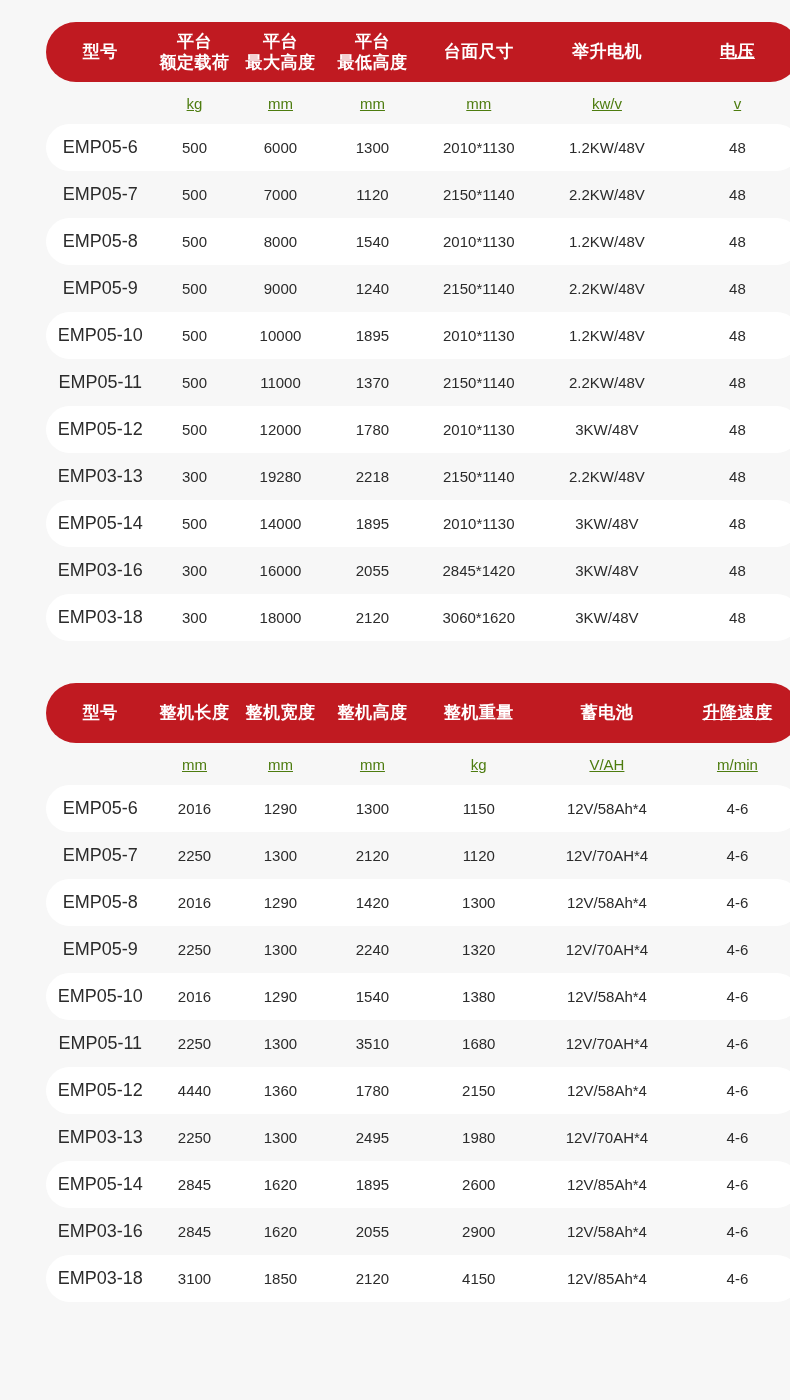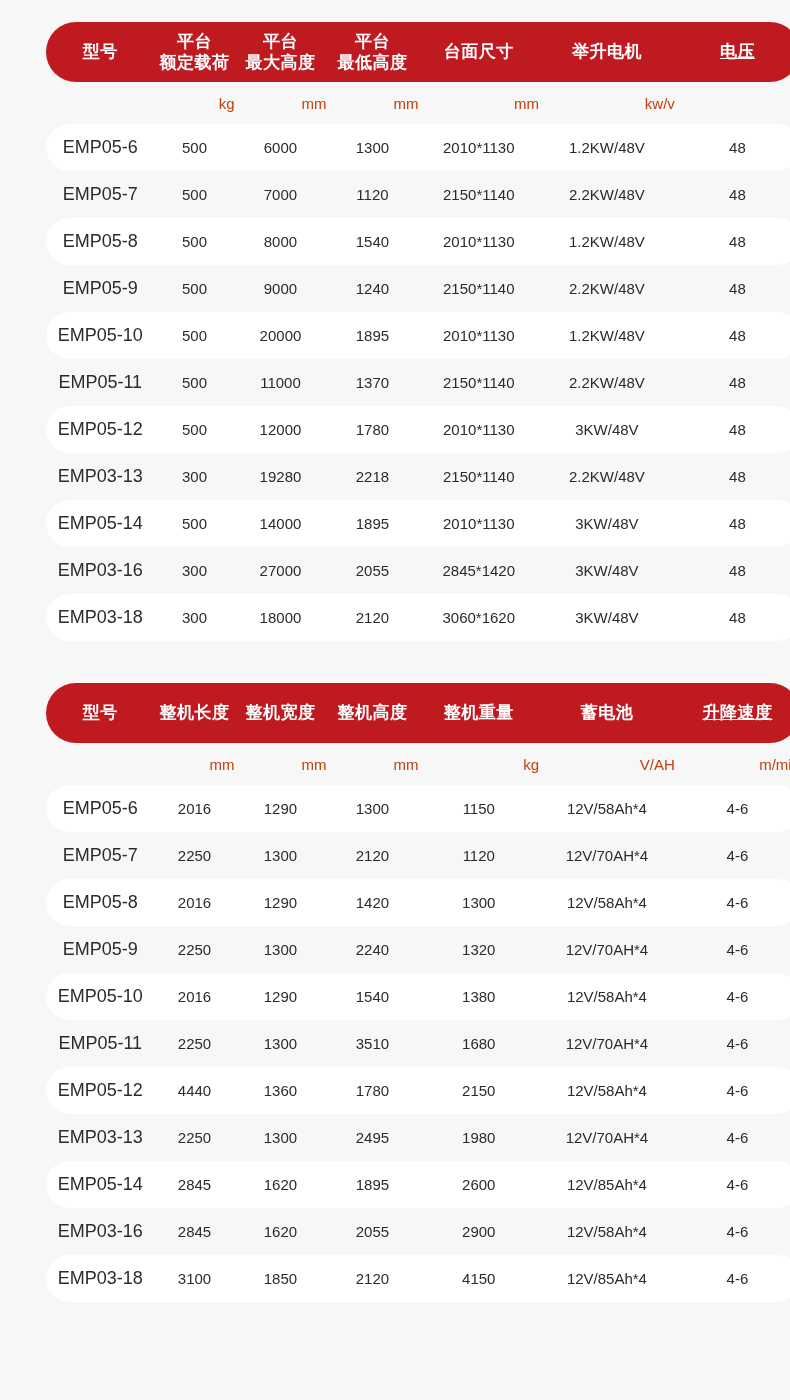--- a/index.html
+++ b/index.html
@@ -57,26 +57,27 @@
     border-top-right-radius: 30px;
     border-bottom-right-radius: 30px;
     text-decoration: underline;
   }
   .hdr-l1 { display: block; }
   .hdr-l2 { display: block; }
 
   
   .unit-row td {
     height: 42px;
-    text-align: right;
+    text-align: center;
     vertical-align: middle;
     font-size: 15px;
-    color: #c2410c;
+    color: #4d7c0f;
     background: transparent;
     padding: 0;
+    text-decoration: underline;
   }
 
   
   .data-row td {
     height: 47px;
     text-align: center;
     vertical-align: middle;
     font-size: 15px;
     color: #2b2b2b;
     padding: 0;
@@ -183,21 +184,21 @@
               <td class="">500</td>
               <td class="">9000</td>
               <td class="">1240</td>
               <td class="">2150*1140</td>
               <td class="">2.2KW/48V</td>
               <td class="">48</td>
             </tr>
             <tr class="data-row zebra">
               <td class="model">EMP05-10</td>
               <td class="">500</td>
-              <td class="">20000</td>
+              <td class="">10000</td>
               <td class="">1895</td>
               <td class="">2010*1130</td>
               <td class="">1.2KW/48V</td>
               <td class="">48</td>
             </tr>
             <tr class="data-row">
               <td class="model">EMP05-11</td>
               <td class="">500</td>
               <td class="">11000</td>
               <td class="">1370</td>
@@ -228,21 +229,21 @@
               <td class="">500</td>
               <td class="">14000</td>
               <td class="">1895</td>
               <td class="">2010*1130</td>
               <td class="">3KW/48V</td>
               <td class="">48</td>
             </tr>
             <tr class="data-row">
               <td class="model">EMP03-16</td>
               <td class="">300</td>
-              <td class="">27000</td>
+              <td class="">16000</td>
               <td class="">2055</td>
               <td class="">2845*1420</td>
               <td class="">3KW/48V</td>
               <td class="">48</td>
             </tr>
             <tr class="data-row zebra">
               <td class="model">EMP03-18</td>
               <td class="">300</td>
               <td class="">18000</td>
               <td class="">2120</td>

